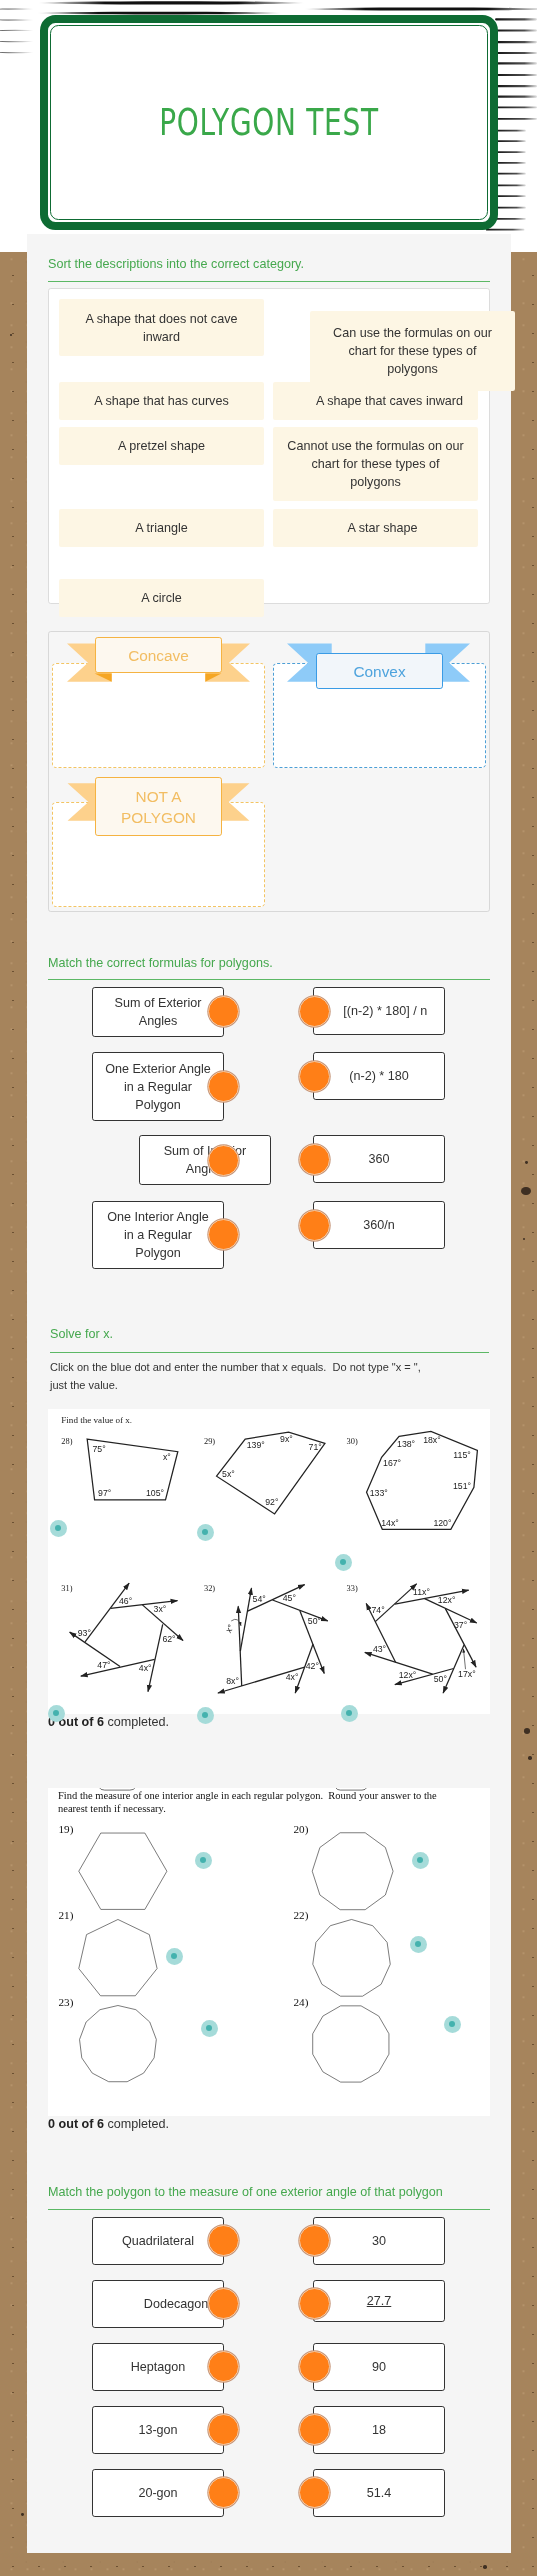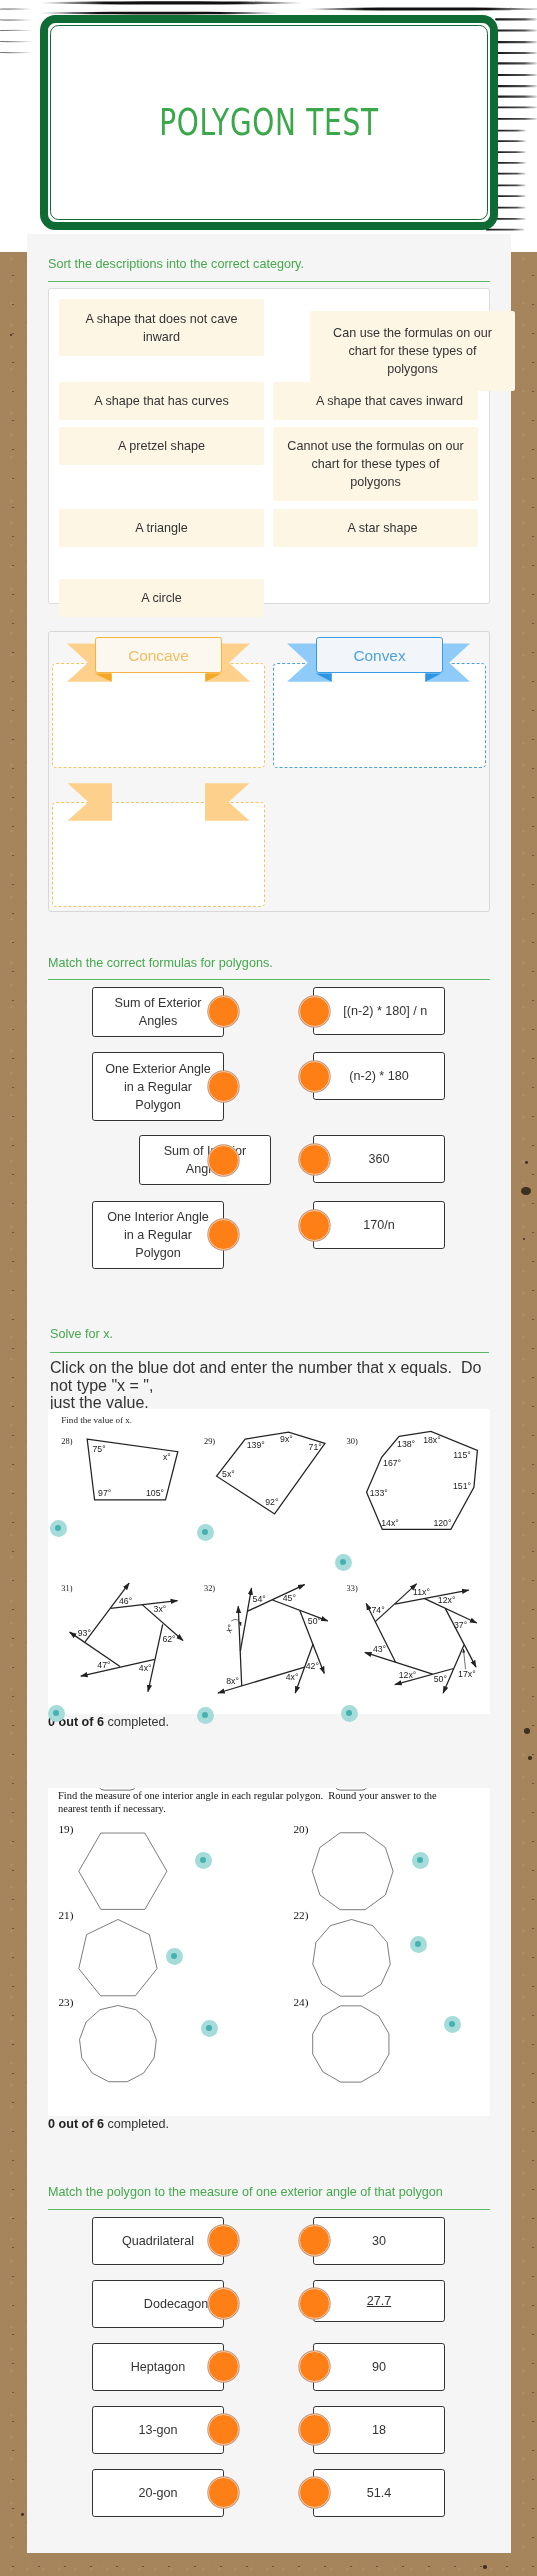--- a/index.html
+++ b/index.html
@@ -35,21 +35,21 @@
   .zone{position:absolute;width:213px;height:105px;box-sizing:border-box;background:#fff;border:1.4px dashed;border-radius:4.2px;}
   .ribbon{position:absolute;}
   .ribbon svg{position:absolute;left:0;top:0;}
   .rlabel{position:absolute;top:0;box-sizing:border-box;border:1.4px solid;border-radius:2.8px;display:flex;align-items:center;justify-content:center;
     text-align:center;font-size:15.4px;line-height:21px;white-space:pre-line;}
 
   .mbox{position:absolute;box-sizing:border-box;background:#fff;border:0.7px solid #333;border-radius:2.8px;display:flex;align-items:center;justify-content:center;
     text-align:center;font-size:12.6px;line-height:18px;color:#333;white-space:pre-line;}
   .knob{position:absolute;width:31px;height:31px;box-sizing:border-box;border-radius:50%;background:#ff7f17;border:1.4px solid #f3c9a6;box-shadow:0 0 0 0.7px #c49478;cursor:pointer;}
 
-  #solve-instr{left:50px;top:1359px;width:448px;font-size:16px;line-height:17.5px;color:#333;white-space:pre-wrap;}
+  #solve-instr{left:50px;top:1359px;width:448px;font-size:11px;line-height:17.5px;color:#333;white-space:pre-wrap;}
   .ws{position:absolute;background:#fff;}
   .ser13{font-family:"Liberation Serif",serif;font-size:13px;fill:#222;}
   .ser12{font-family:"Liberation Serif",serif;font-size:12px;fill:#222;}
   .ser16{font-family:"Liberation Serif",serif;font-size:16px;fill:#111;}
   .lbl{font-family:"Liberation Sans",sans-serif;font-size:12.5px;fill:#222;}
   .shape{fill:none;stroke:#222;stroke-width:1.8;}
   .ray{fill:none;stroke:#222;stroke-width:1.8;}
   .thin{fill:none;stroke:#333;stroke-width:1;}
   #int-instr{left:58px;top:1790px;width:427px;font-family:"Liberation Serif",serif;font-size:10.5px;line-height:12.6px;color:#111;white-space:pre-wrap;}
 
@@ -161,46 +161,48 @@
   </svg>
   <div class="rlabel" style="left:28px;width:127px;height:36px;border-color:#f5b342;background:#fdf8ef;color:#f2bd62;">Concave</div>
 </div>
 <div class="ribbon" style="left:287px;top:637px;width:183px;height:45px;">
   <svg width="183" height="45" viewBox="0 0 262 64">
     <polygon points="0,9 64,9 64,64 0,64 30,36.5" fill="#8ecbf8"></polygon>
     <polygon points="198,9 262,9 232,36.5 262,64 198,64" fill="#8ecbf8"></polygon>
     <polygon points="41,52 64,52 64,64" fill="#2f95e3"></polygon>
     <polygon points="198,52 221,52 198,64" fill="#2f95e3"></polygon>
   </svg>
-  <div class="rlabel" style="left:29px;width:127px;height:36px;border-color:#3a9be5;background:#f2f6fa;color:#4ea3dd;">Convex</div>
+  <div class="rlabel" style="left:29px;width:127px;height:36px;border-color:#3a9be5;background:#f2f6fa;color:#4ea3dd;margin-top:16px;">Convex</div>
 </div>
 <div class="ribbon" style="left:67px;top:777px;width:183px;height:59px;">
   <svg width="183" height="59" viewBox="0 0 262 85">
     <polygon points="0,9 64,9 64,63 0,63 30,36" fill="#fdd18c"></polygon>
     <polygon points="198,9 262,9 232,36 262,63 198,63" fill="#fdd18c"></polygon>
   </svg>
+  <div class="rlabel" style="left:28px;width:127px;height:59px;border-color:#f5b342;background:#fdf8ef;color:#f2bd62;">NOT A
+POLYGON</div>
 </div>
 
 <div class="heading" style="top:955px;">Match the correct formulas for polygons.</div>
 <div class="hline" style="top:979px;"></div>
 
 <div class="mbox" style="left:92px;top:987px;width:132px;height:50px;">Sum of Exterior
 Angles</div>
 <div class="mbox" style="left:92px;top:1052px;width:132px;height:69px;">One Exterior Angle
 in a Regular
 Polygon</div>
 <div class="mbox" style="left:92px;top:1135px;width:132px;height:50px;margin-left:47px;">Sum of Interior
 Angles</div>
 <div class="mbox" style="left:92px;top:1201px;width:132px;height:68px;">One Interior Angle
 in a Regular
 Polygon</div>
 <div class="mbox" style="left:313px;top:987px;width:132px;height:48px;padding-left:12.6px;">[(n-2) * 180] / n</div>
 <div class="mbox" style="left:313px;top:1052px;width:132px;height:48px;">(n-2) * 180</div>
 <div class="mbox" style="left:313px;top:1135px;width:132px;height:48px;">360</div>
-<div class="mbox" style="left:313px;top:1201px;width:132px;height:48px;">170/n</div>
+<div class="mbox" style="left:313px;top:1201px;width:132px;height:48px;">360/n</div>
 <div class="knob" style="left:208px;top:996px;"></div>
 <div class="knob" style="left:208px;top:1071px;"></div>
 <div class="knob" style="left:208px;top:1145px;"></div>
 <div class="knob" style="left:208px;top:1219px;"></div>
 <div class="knob" style="left:299px;top:996px;"></div>
 <div class="knob" style="left:299px;top:1061px;"></div>
 <div class="knob" style="left:299px;top:1144px;"></div>
 <div class="knob" style="left:299px;top:1210px;"></div>
 
 <div class="heading" style="top:1326px;left:50px;">Solve for x.</div>

